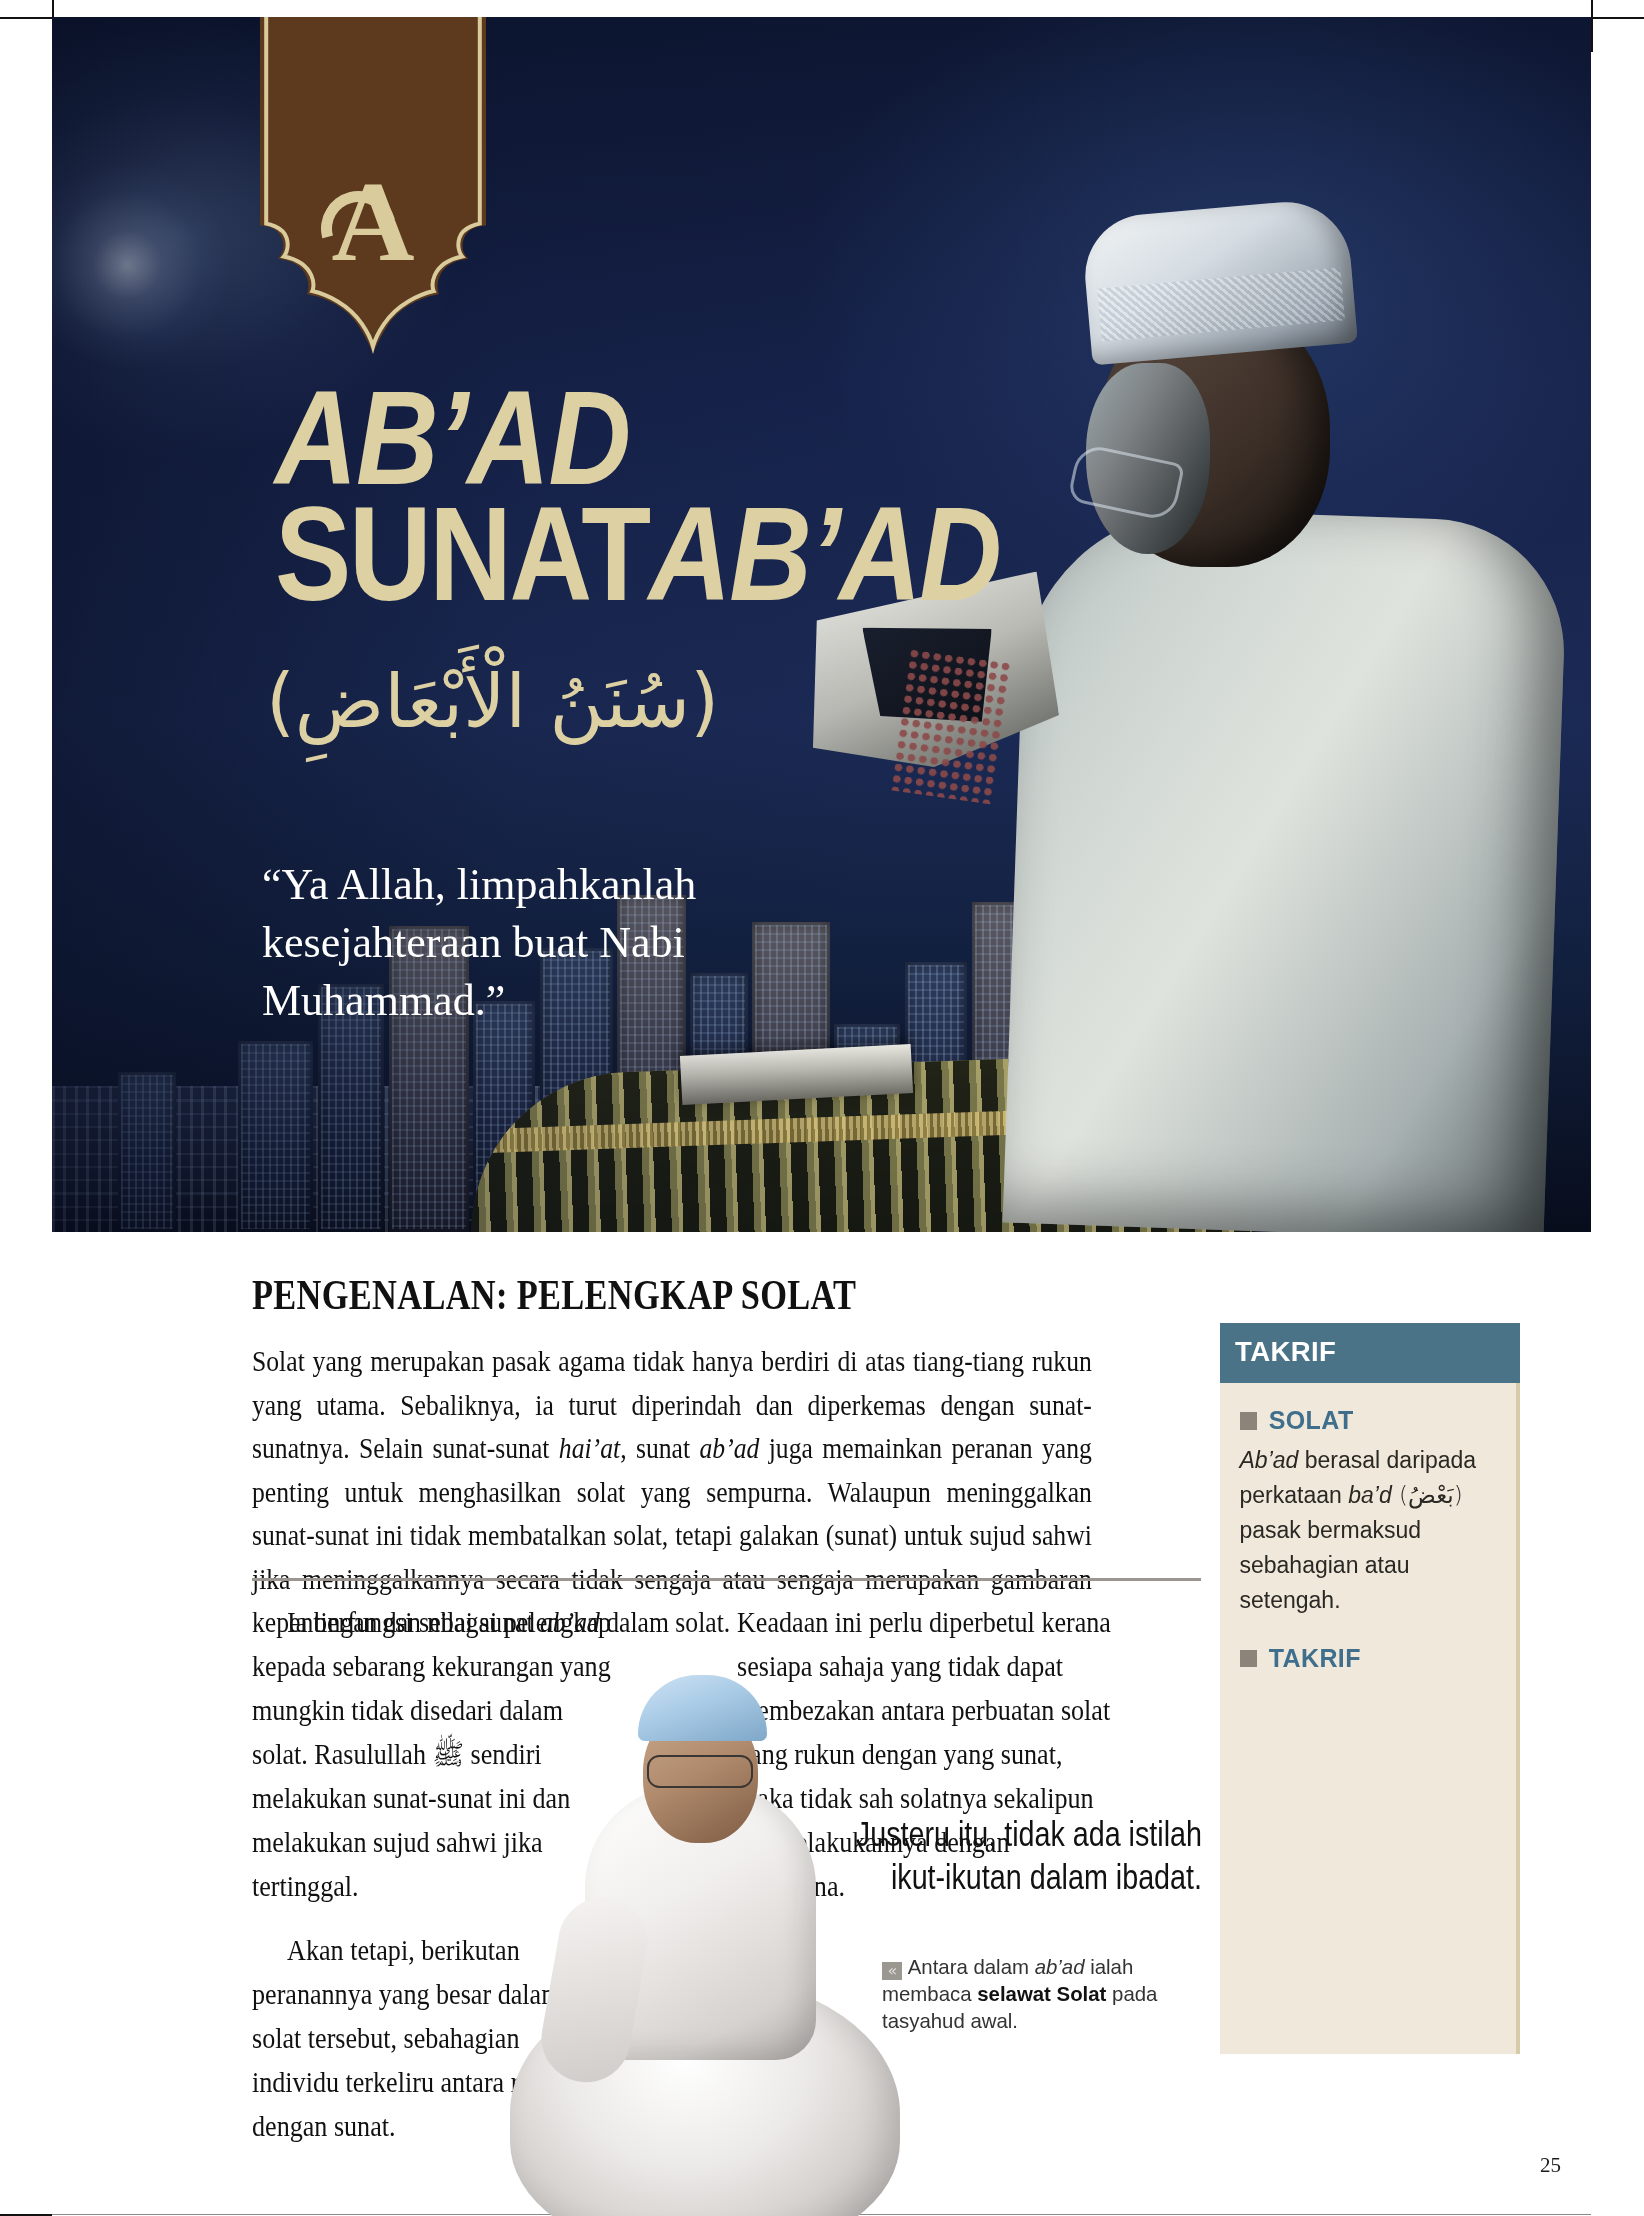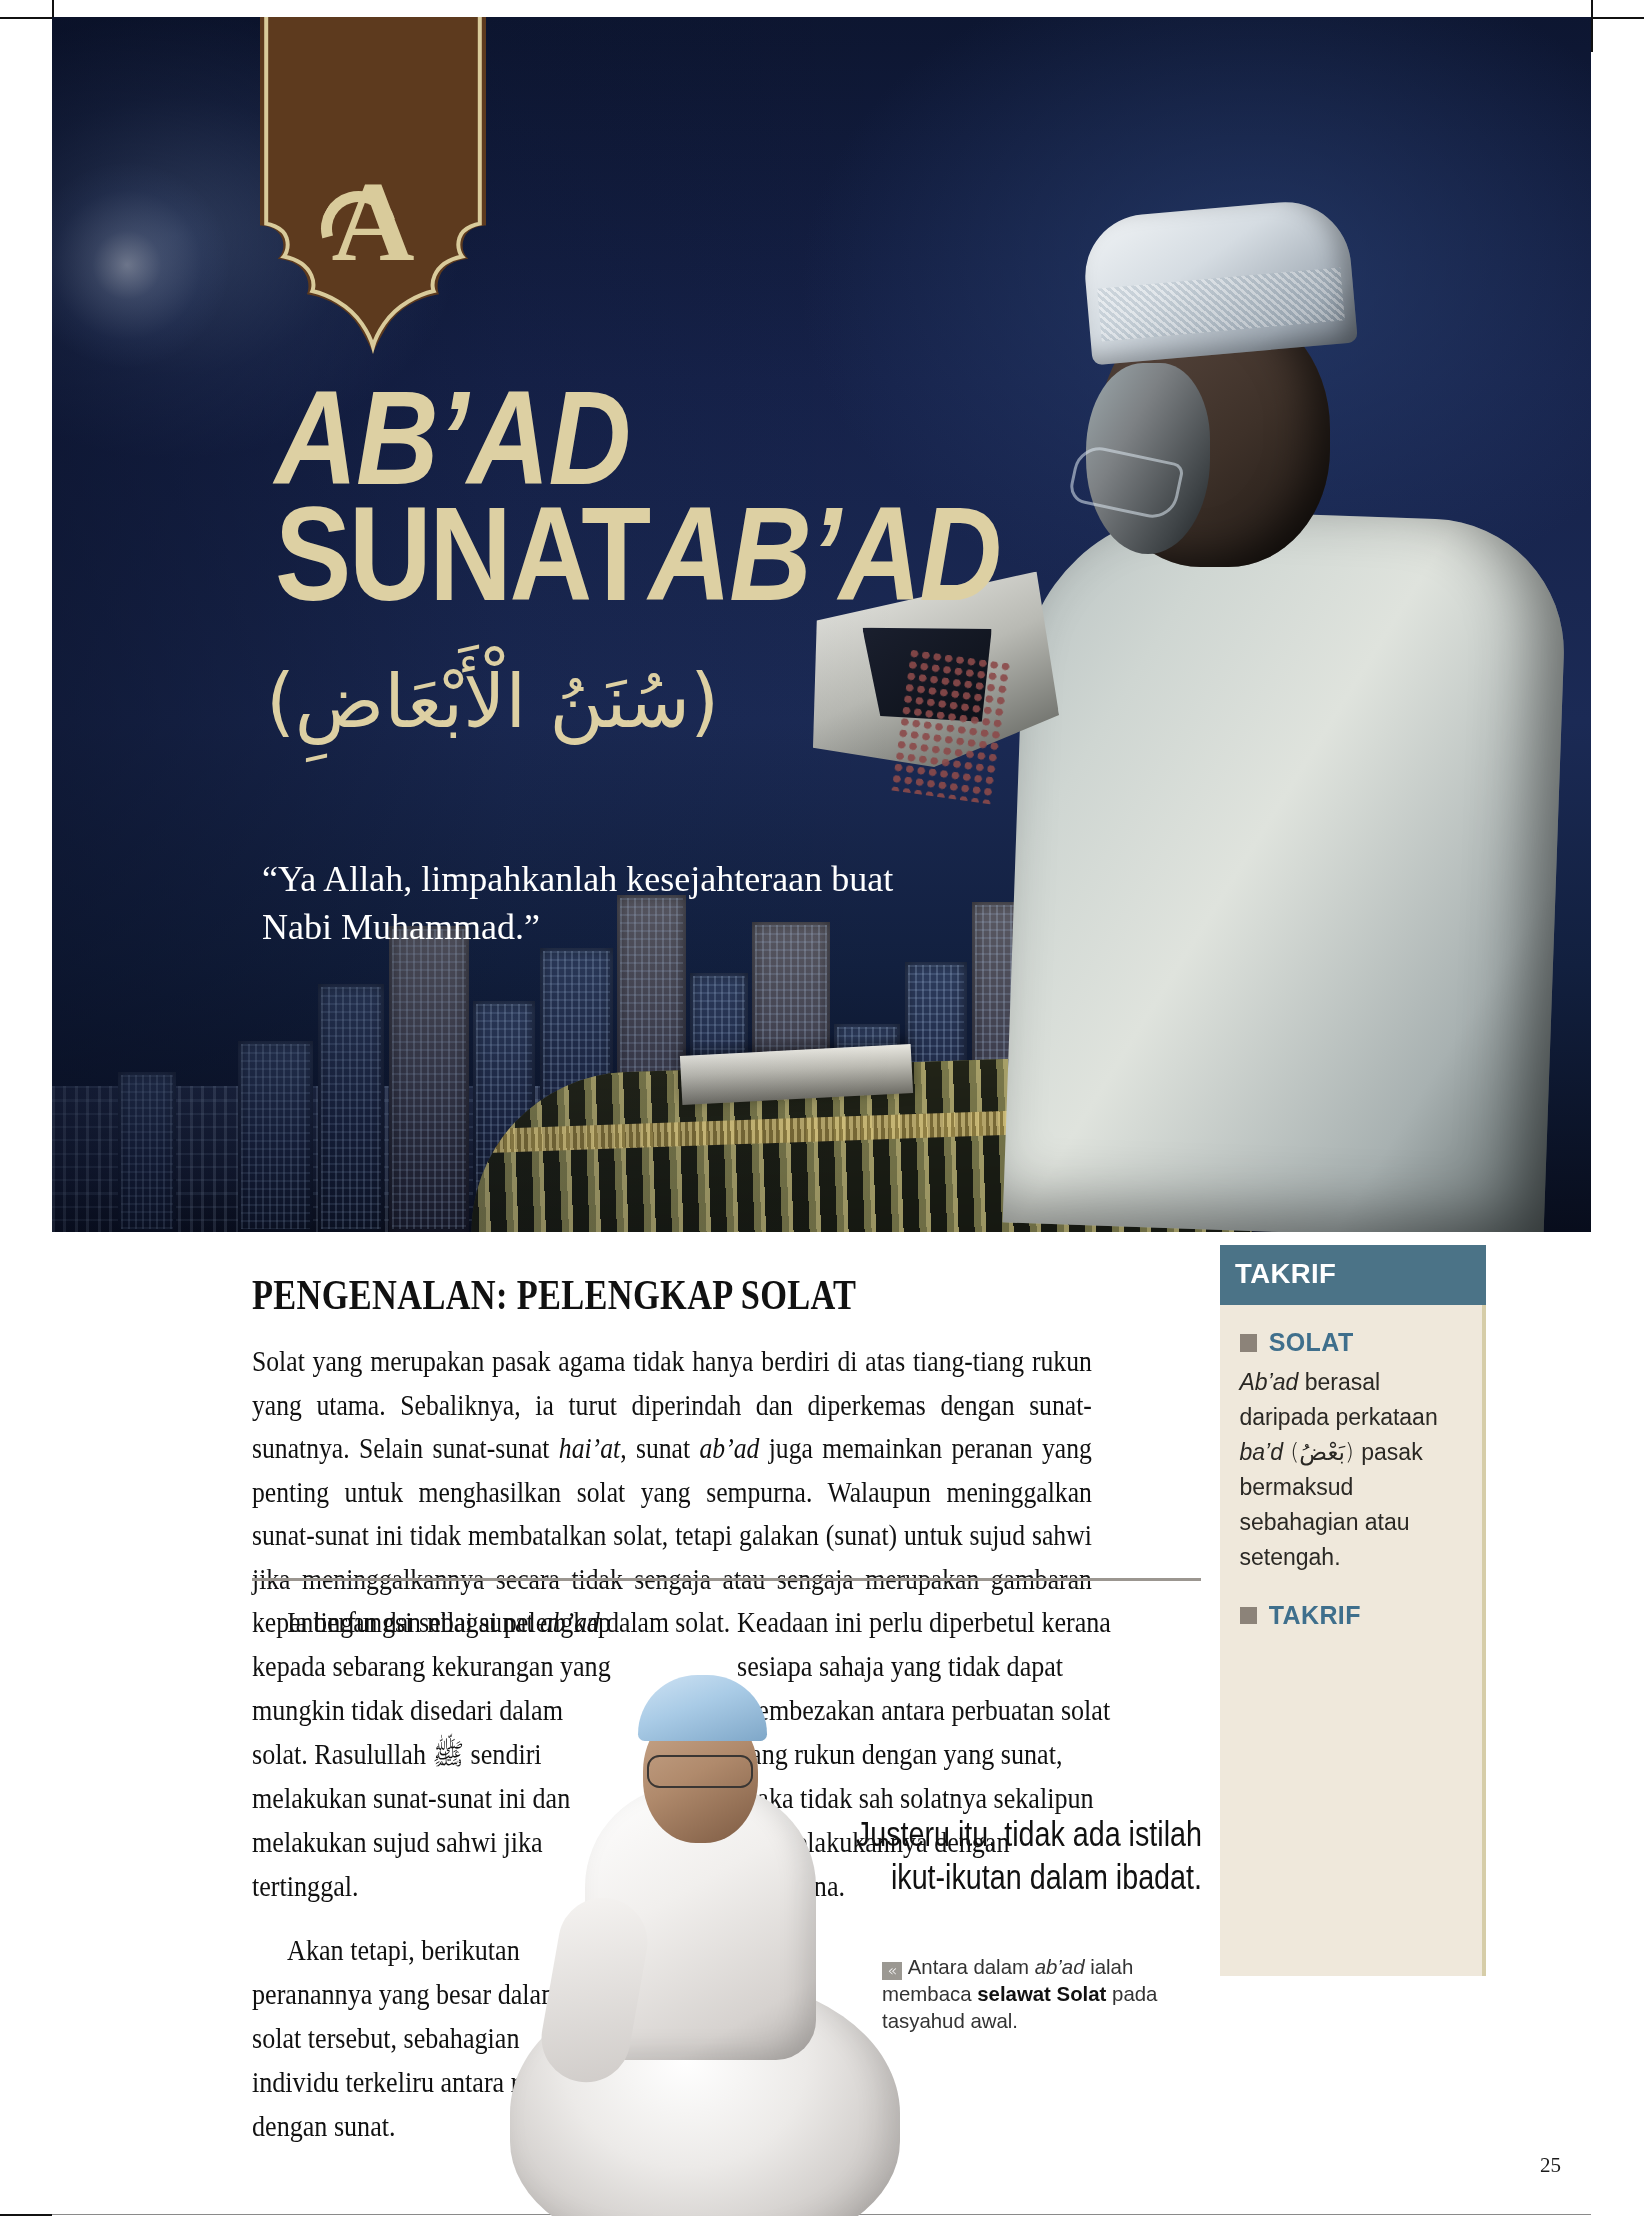--- a/index.html
+++ b/index.html
@@ -103,21 +103,21 @@
       font-size:133px;line-height:.86;color:#ddd0a3;letter-spacing:-1.8px;
       transform:scaleX(.86);transform-origin:left center;}
   .t2{font-family:"Liberation Sans",sans-serif;font-weight:700;
       font-size:133px;line-height:.90;color:#ddd0a3;letter-spacing:-2.7px;
       transform:scaleX(.86);transform-origin:left center;white-space:nowrap;}
   .t2 em{font-style:italic;}
   .arabic{position:absolute;left:266px;top:652px;z-index:5;
       font-family:"DejaVu Sans",sans-serif;font-size:74px;color:#ddd0a3;direction:rtl;
       line-height:1.35;}
   .quote{position:absolute;left:262px;top:856px;z-index:5;width:665px;
-      font-family:"Liberation Serif",serif;font-size:36px;line-height:1.32;color:#ffffff;}
+      font-family:"Liberation Serif",serif;font-size:44px;line-height:1.32;color:#ffffff;}
 
   
   .kicker{position:absolute;left:252px;top:1270px;width:949px;
      font-family:"Liberation Serif",serif;font-weight:700;font-size:43px;color:#111;
      transform:scaleX(.80);transform-origin:left top;letter-spacing:0.4px;white-space:nowrap;}
 
   .intro{position:absolute;left:252px;top:1340px;width:949px;
      font-family:"Liberation Serif",serif;font-size:29px;line-height:1.50;color:#111;
      text-align:justify;transform:scaleX(.885);transform-origin:left top;}
   .intro i{font-style:italic;}
@@ -157,21 +157,21 @@
   .s-head{position:absolute;left:151px;top:84px;width:115px;height:137px;border-radius:48% 48% 46% 46%;
      background:linear-gradient(150deg,#caa98d 0%,#b08a6c 48%,#7d5b43 100%);}
   .s-cap{position:absolute;left:146px;top:53px;width:129px;height:66px;border-radius:62px 62px 7px 7px;
      background:linear-gradient(160deg,#cfe3f4 0%,#a9cbe6 45%,#7fa7c8 100%);}
   .s-glass{position:absolute;left:155px;top:133px;width:102px;height:29px;
      border:2.7px solid #3a3633;border-radius:12.4px;}
   .s-arm{position:absolute;left:58px;bottom:168px;width:89px;height:186px;border-radius:53px;
      background:linear-gradient(160deg,#f6f4f2,#cfcbc8);transform:rotate(10deg);}
 
   
-  .takrif{position:absolute;left:1220px;top:1245px;width:266px;z-index:3;}
+  .takrif{position:absolute;left:1220px;top:1323px;width:300px;z-index:3;}
   .tk-head{background:#4b7387;color:#fff;padding:13.3px 15px 15px 15px;
      font-family:"Liberation Sans",sans-serif;font-weight:700;font-size:27.5px;letter-spacing:0.4px;}
   .tk-body{background:#efe8db;border-right:4.4px solid #d6cda8;padding:18.6px 19.5px 40px 19.5px;
      min-height:612px;}
   .tk-sub{display:flex;align-items:center;gap:11.5px;margin:4.4px 0 8px 0;}
   .tk-sq{width:17.7px;height:17.7px;background:#8c8379;flex:0 0 auto;}
   .tk-sub span{font-family:"Liberation Sans",sans-serif;font-weight:700;font-size:25px;color:#3f6f8c;letter-spacing:0.4px;}
   .tk-p{font-family:"Liberation Sans",sans-serif;font-weight:300;font-size:23px;line-height:1.52;color:#2a2824;
      margin:0 0 26px 0;}
   .tk-p i{font-style:italic;}

